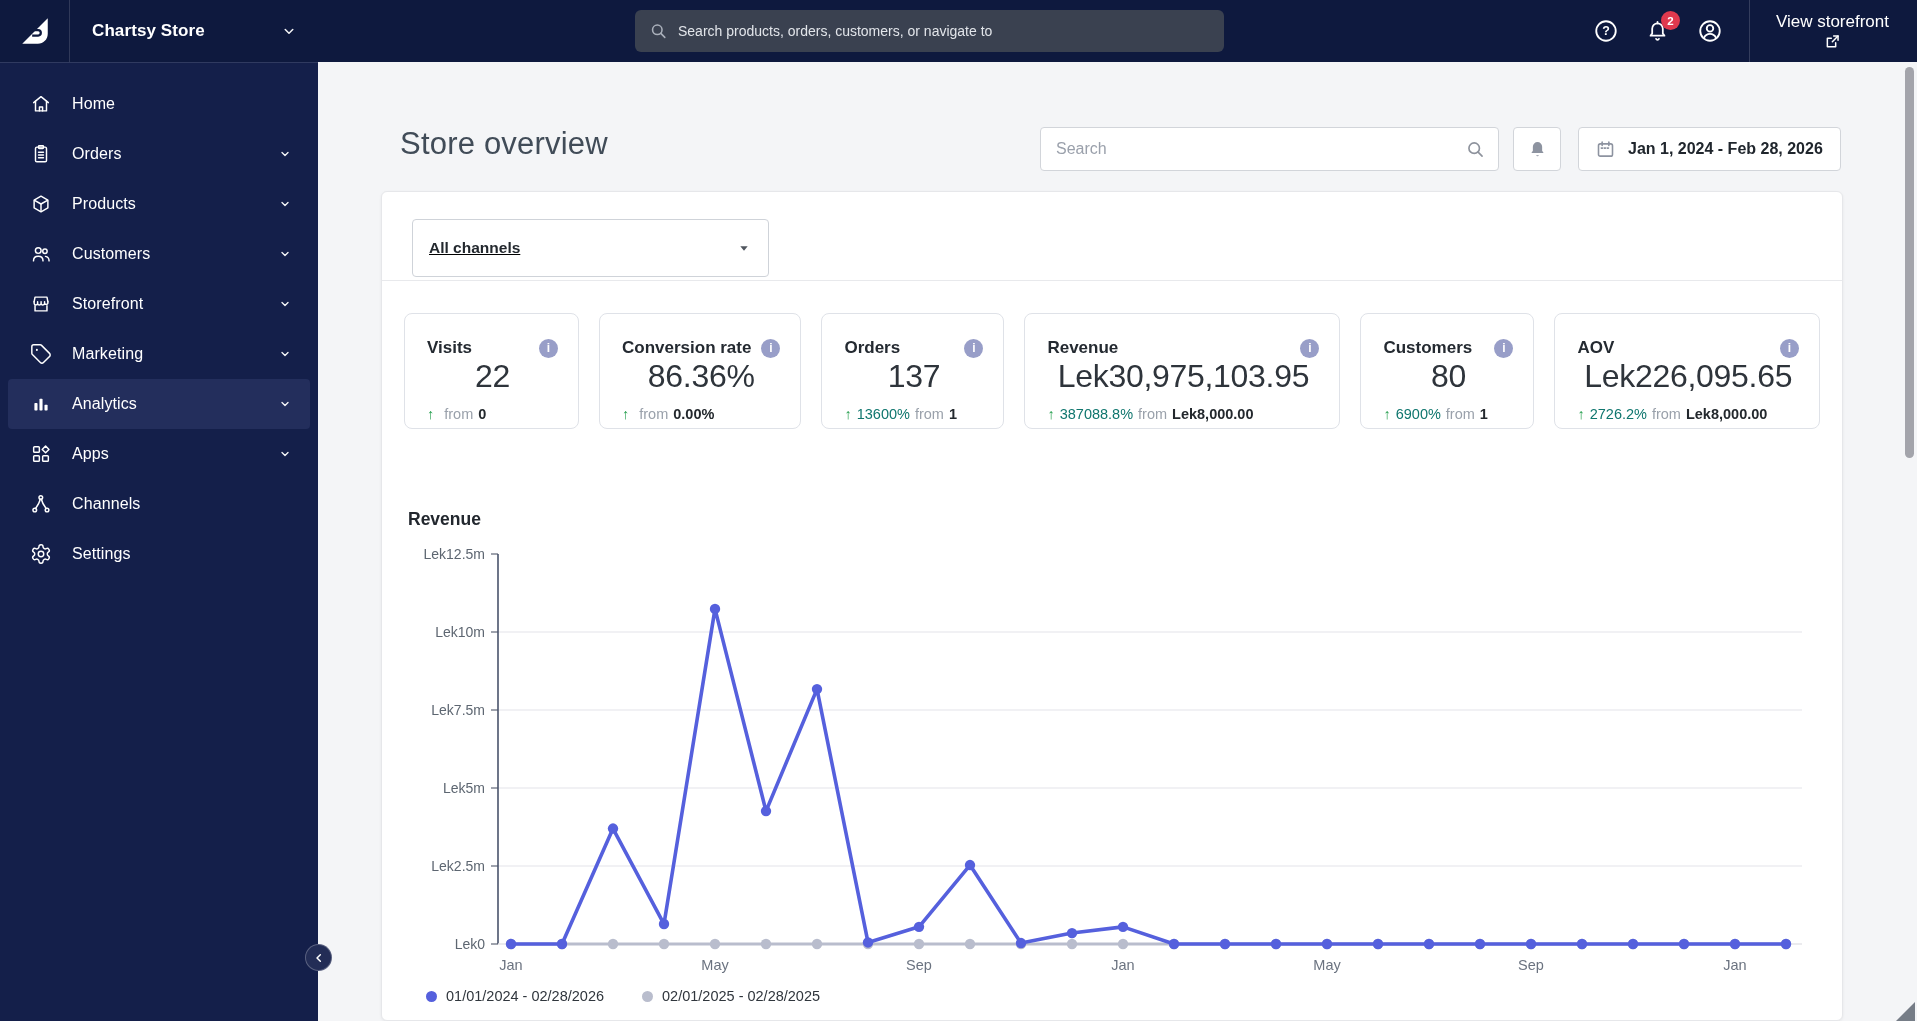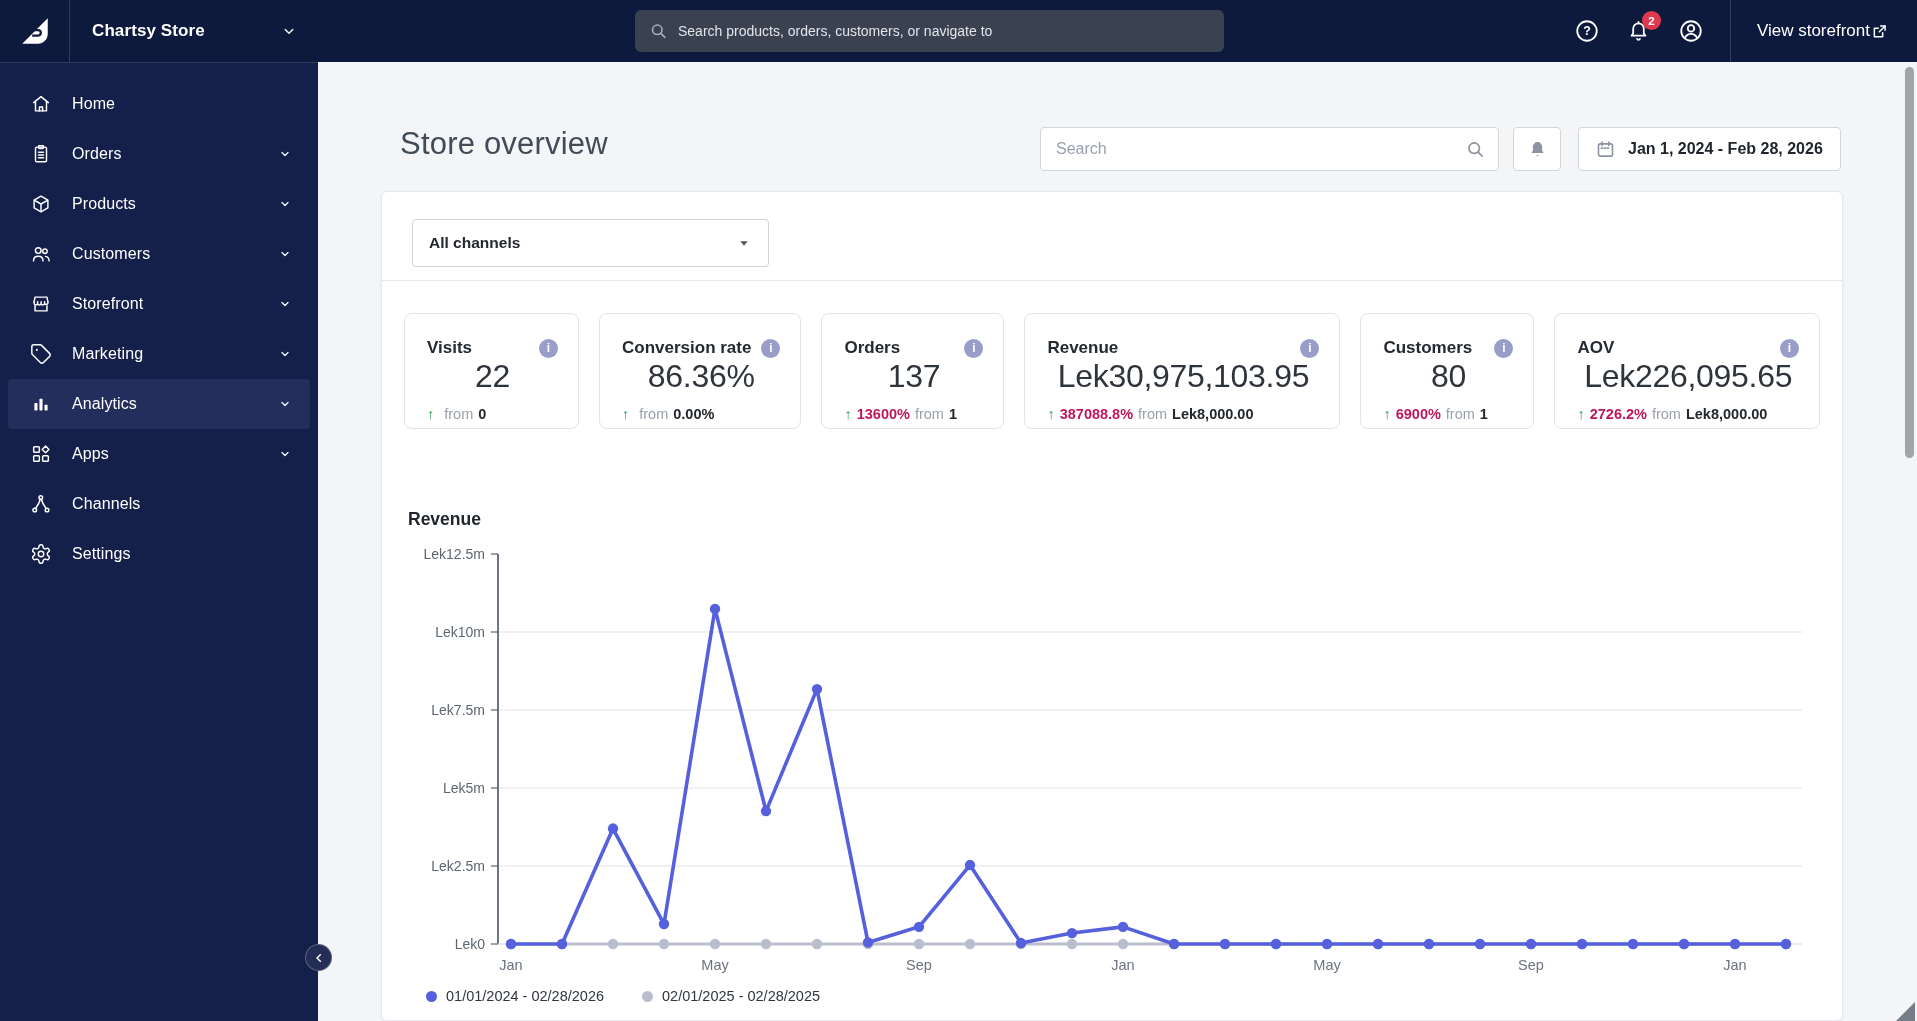--- a/index.html
+++ b/index.html
@@ -11,21 +11,21 @@
   .logo-box { position:absolute; left:0; top:0; width:70px; height:62px; display:flex; align-items:center; justify-content:center; border-right:1px solid rgba(255,255,255,.14); cursor:pointer; }
   .store-switcher { position:absolute; left:70px; top:0; width:248px; height:62px; display:flex; align-items:center; justify-content:space-between; padding:0 20px 0 22px; cursor:pointer; }
   .store-name { color:#fff; font-size:17px; font-weight:700; letter-spacing:.1px; }
   .topbar-search { position:absolute; left:635px; top:10px; width:589px; height:42px; background:#3a4150; border-radius:6px; display:flex; align-items:center; padding:0 14px; gap:10px; }
   .topbar-search input { background:transparent; border:none; outline:none; color:#eceef1; font-size:14px; width:100%; font-family:"Liberation Sans",sans-serif; }
   .topbar-search input::placeholder { color:#e2e5ea; opacity:1; }
   .topbar-right { position:absolute; right:0; top:0; height:62px; display:flex; align-items:center; gap:26px; padding-right:28px; }
   .tb-iconbtn { position:relative; width:26px; height:26px; display:flex; align-items:center; justify-content:center; cursor:pointer; }
   .badge { position:absolute; top:-7px; right:-9px; min-width:19px; height:19px; border-radius:10px; background:#e0394e; color:#fff; font-size:11.5px; font-weight:700; display:flex; align-items:center; justify-content:center; padding:0 5px; }
   .tb-divider { width:1px; height:62px; background:rgba(255,255,255,.16); }
-  .view-storefront { display:flex; align-items:center; color:#fff; font-size:17px; cursor:pointer; }
+  .view-storefront { display:flex; align-items:center; color:#fff; font-size:17px; cursor:pointer;flex-direction:column; }
 
   
   .sidebar { position:absolute; left:0; top:62px; width:318px; height:959px; background:#141f4a; border-top:1px solid rgba(255,255,255,.12); z-index:20; padding-top:16px; }
   .nav-item { height:50px; margin:0 8px; border-radius:4px; display:flex; align-items:center; padding:0 16px 0 22px; cursor:pointer; color:#fff; }
   .nav-item.active { background:#232e5c; }
   .nav-icon { width:22px; height:22px; flex:0 0 22px; display:flex; align-items:center; justify-content:center; }
   .nav-label { font-size:16px; margin-left:20px; flex:1; letter-spacing:.1px; }
   .nav-chevron { width:18px; height:18px; opacity:.95; }
   .collapse-btn { position:absolute; left:305px; top:944px; width:27px; height:27px; border-radius:50%; background:#232d56; border:1px solid rgba(255,255,255,.25); display:flex; align-items:center; justify-content:center; cursor:pointer; z-index:40; }
 
@@ -33,33 +33,33 @@
   .page-title { position:absolute; left:400px; top:126px; font-size:31px; font-weight:300; color:#414c58; letter-spacing:.2px; }
   .hdr-search { position:absolute; left:1040px; top:127px; width:459px; height:44px; background:#fff; border:1px solid #d2d5da; border-radius:4px; display:flex; align-items:center; padding:0 12px 0 15px; }
   .hdr-search input { border:none; outline:none; flex:1; font-size:16px; color:#2b3139; font-family:"Liberation Sans",sans-serif; }
   .hdr-search input::placeholder { color:#9aa0ab; opacity:1; }
   .hdr-bellbtn { position:absolute; left:1513px; top:127px; width:48px; height:44px; background:#fff; border:1px solid #d2d5da; border-radius:4px; display:flex; align-items:center; justify-content:center; cursor:pointer; }
   .date-btn { position:absolute; left:1578px; top:127px; width:263px; height:44px; background:#fff; border:1px solid #d2d5da; border-radius:4px; display:flex; align-items:center; gap:12px; padding:0 16px; cursor:pointer; }
   .date-text { font-size:16px; font-weight:600; color:#20262d; white-space:nowrap;text-align:center; }
 
   
   .panel { position:absolute; left:381px; top:191px; width:1462px; height:830px; background:#fff; border:1px solid #e6e7ea; border-radius:6px; box-shadow:0 1px 3px rgba(0,0,0,.06); }
-  .channel-select { position:absolute; left:30px; top:27px; width:357px; height:48px; border:1px solid #cfd3d9; border-radius:4px; background:#fff; display:flex; align-items:center; justify-content:space-between; padding:0 16px; cursor:pointer; }
+  .channel-select { position:absolute; left:30px; top:27px; width:357px; height:58px; border:1px solid #cfd3d9; border-radius:4px; background:#fff; display:flex; align-items:center; justify-content:space-between; padding:0 16px; cursor:pointer;text-decoration:underline; }
   .channel-select .val { font-size:15.5px; font-weight:600; color:#23282e; }
   .panel-divider { position:absolute; left:0; top:88px; width:100%; height:1px; background:#e8e9ec; }
 
   .cards-row { position:absolute; left:0; top:121px; width:100%; padding:0 22px; display:flex; gap:20px; }
   .stat-card { height:116px; border:1px solid #dfe2e8; border-radius:8px; background:#fff; padding:24px 20px 0 22px;text-align:center; }
   .card-head { display:flex; align-items:center; justify-content:space-between; }
   .card-title { font-size:17px; font-weight:700; color:#242a31; white-space:nowrap; }
   .info-dot { width:19px; height:19px; border-radius:50%; background:#989ec8; color:#fff; font-size:12px; font-weight:700; display:flex; align-items:center; justify-content:center; cursor:pointer; flex:0 0 19px; margin-left:10px; }
   .card-value { font-size:32px; font-weight:300; color:#2e343b; letter-spacing:-.3px; white-space:nowrap; }
   .card-delta { margin-top:11px; display:flex; align-items:baseline; gap:5px; font-size:14.5px; white-space:nowrap; }
   .up-arrow { color:#1d9b47; font-weight:700; }
-  .delta-pct { color:#be185d; font-weight:700; }
+  .delta-pct { color:#0f766e; font-weight:400; }
   .from-word { color:#9aa1ab; }
   .prev-val { color:#23282d; font-weight:600; }
 
   .chart-title { position:absolute; left:26px; top:317px; font-size:17.5px; font-weight:700; color:#22272e; }
   #chart-svg { position:absolute; left:0; top:349px; }
   .legend { position:absolute; left:44px; top:796px; display:flex; gap:38px; align-items:center; }
   .legend-item { display:flex; align-items:center; gap:9px; cursor:pointer; }
   .legend-dot { width:11px; height:11px; border-radius:50%; }
   .legend-label { font-size:14.5px; color:#30363d; }
 

